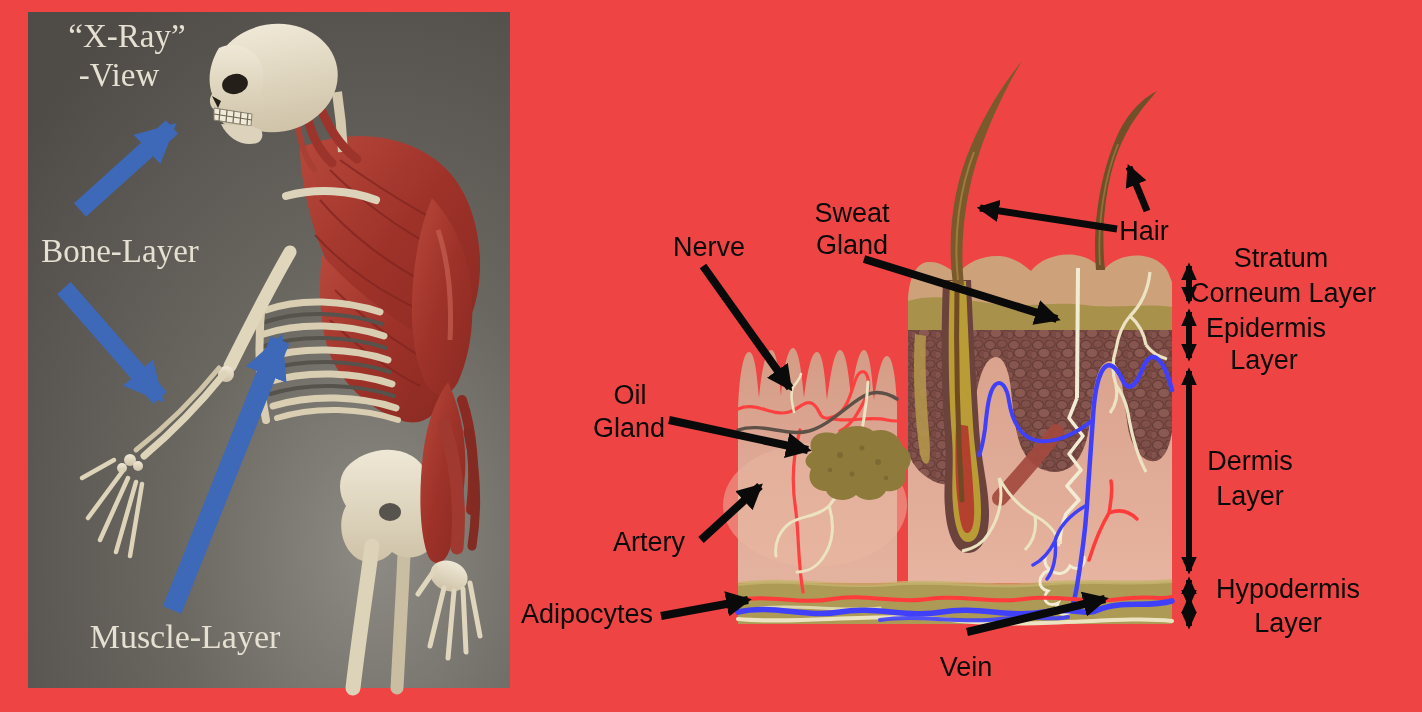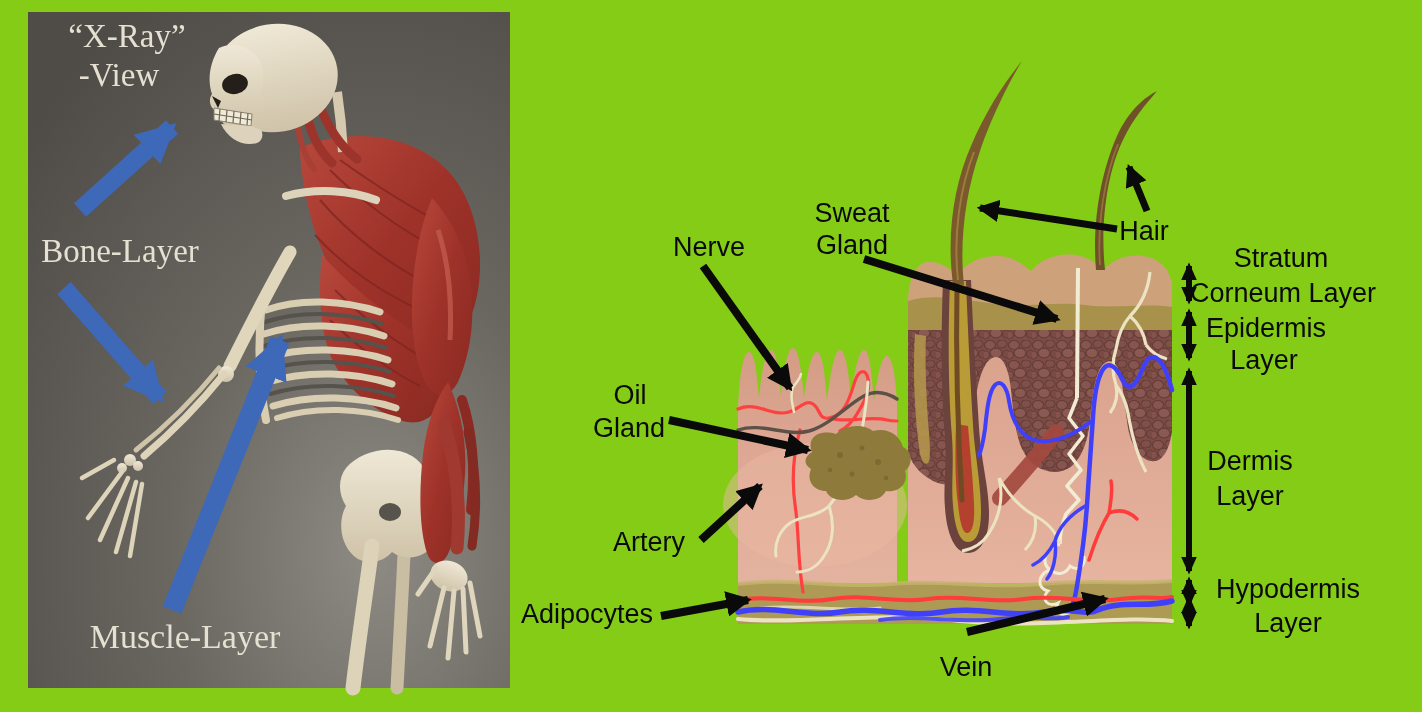--- a/index.html
+++ b/index.html
@@ -1,16 +1,16 @@
 <!DOCTYPE html>
 <html><head>
 <meta charset="utf-8">
 <style>
   html,body{margin:0;padding:0;background:#ffffff;}
-  #stage{position:relative;width:1422px;height:712px;background:#84cc16;overflow:hidden;}
+  #stage{position:relative;width:1422px;height:712px;background:#ef4444;overflow:hidden;}
   #scene{position:absolute;left:0;top:0;}
   text{font-family:"Liberation Sans","DejaVu Sans",sans-serif;fill:#0a0a0a;}
   .lbl{font-size:27px;text-anchor:middle;}
   .plbl{font-family:"Liberation Serif","DejaVu Serif",serif;fill:#e6e0d2;text-anchor:middle;}
 </style>
 </head>
 <body>
 
 <div id="stage">
 <svg id="scene" width="1422" height="712" viewBox="0 0 1422 712">

